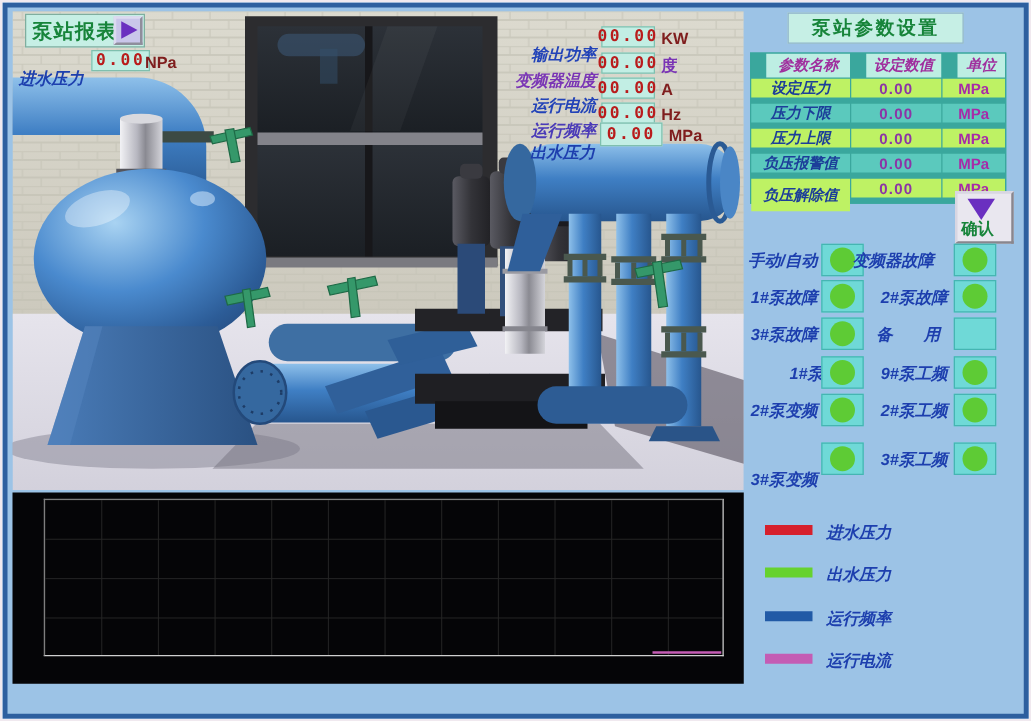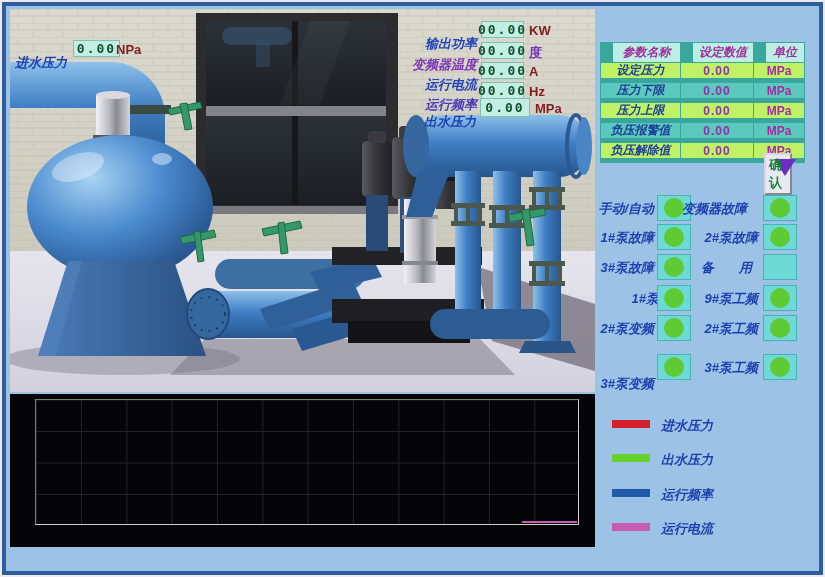--- a/index.html
+++ b/index.html
@@ -5,21 +5,21 @@
   html,body{margin:0;padding:0;background:#888;}
   #screen{
     position:relative;width:825px;height:577px;overflow:hidden;
     background:#9cc3e6;border:2px solid #f0e9ef;box-sizing:border-box;
     font-family:"Liberation Sans","DejaVu Sans",sans-serif;
   }
   #frame{position:absolute;inset:0;border:4px solid #2d5f9f;pointer-events:none;z-index:50;}
   .abs{position:absolute;}
   .lbl{font-weight:bold;font-style:italic;font-size:13px;color:#1d3fae;white-space:nowrap;margin-top:12px;}
   .valbox{
-    background:#c2eee4;border:1px solid #7fbfae;color:#14532d;
+    background:#c2eee4;border:1px solid #7fbfae;color:#b91c1c;
     font-family:"DejaVu Sans Mono","Liberation Mono",monospace;
     font-weight:bold;font-size:13px;text-align:center;letter-spacing:2px;
     display:flex;align-items:center;justify-content:center;box-sizing:border-box;
   }
   .unit{font-weight:bold;font-size:13px;color:#7f1d1d;white-space:nowrap;}
   
   #report-btn{left:18px;top:9px;width:96px;height:27px;background:#c6efe5;border:1px solid #7fae9f;box-sizing:border-box;cursor:pointer;}
   #report-btn .txt{position:absolute;left:5px;top:3px;font-size:16px;font-weight:bold;color:#17843a;letter-spacing:1px;}
   #report-arrow{position:absolute;right:1px;top:1px;width:23px;height:23px;background:#c9c6ea;border:2px outset #dcdaf0;box-sizing:border-box;}
   #report-arrow .tri{position:absolute;left:4px;top:2px;width:0;height:0;border-left:13px solid #6a2fc0;border-top:7px solid transparent;border-bottom:7px solid transparent;}
@@ -27,21 +27,21 @@
   #settings-title{left:628px;top:8px;width:141px;height:25px;background:#c6efe5;border:1px solid #8fb3c9;box-sizing:border-box;
     display:flex;align-items:center;justify-content:center;font-size:15px;font-weight:bold;color:#17843a;letter-spacing:2px;}
   #param-table{left:598px;top:40px;display:grid;grid-template-columns:79px 72px 50px;grid-auto-rows:19px;border:1px solid #3aa79d;background:#3aa79d;grid-gap:1px;}
   #param-table .cell{display:flex;align-items:center;justify-content:center;font-size:12px;font-weight:bold;white-space:nowrap;}
   #param-table .hdr{background:#bdeee3;color:#a02f9e;font-style:italic;margin-left:12px;}
   #param-table .r-odd{background:#bef264;}
   #param-table .r-even{background:#5bc9bd;}
   #param-table .name{color:#1c3e99;font-style:italic;}
   #param-table .val{color:#8c34a6;letter-spacing:1px;cursor:pointer;}
   #param-table .un{color:#a82aa8;}
-  #confirm-btn{left:762px;top:151px;width:28px;height:42px;background:#e9e7ef;border:2px outset #d8d6e2;box-sizing:border-box;cursor:pointer;}
+  #confirm-btn{left:762px;top:151px;width:47px;height:42px;background:#e9e7ef;border:2px outset #d8d6e2;box-sizing:border-box;cursor:pointer;}
   #confirm-btn .tri{position:absolute;left:8px;top:4px;width:0;height:0;border-top:17px solid #6a2fc0;border-left:11px solid transparent;border-right:11px solid transparent;}
   #confirm-btn .txt{position:absolute;left:3px;bottom:1px;font-size:13px;font-weight:bold;color:#17843a;}
   
   .st-lab{position:absolute;width:94px;text-align:right;font-weight:bold;font-style:italic;font-size:13px;color:#1d3fae;white-space:nowrap;}
   .st-box{position:absolute;width:34px;height:26px;background:#6fd9d7;border:1px solid #45b5b2;box-sizing:border-box;}
   .led{width:20px;height:20px;border-radius:50%;margin:2px auto;}
   
   .lg-bar{position:absolute;left:610px;width:38px;height:8px;}
   .lg-lab{position:absolute;left:659px;font-weight:bold;font-style:italic;font-size:13px;color:#1d3fae;white-space:nowrap;}
   
@@ -225,20 +225,26 @@
       <polygon points="515,332 560,332 566,344 509,344" fill="#2a5488"></polygon>
       <rect x="420" y="300" width="120" height="30" rx="15" fill="#2d5c94"></rect>
     </g>
 
     <g fill="#35986a" stroke="#1e6a46" stroke-width="1">
       <polygon points="498,206 534,199 536,206 500,213"></polygon>
       <polygon points="512,201 519,200 524,236 517,237"></polygon>
     </g>
   </svg>
 
+  <div id="report-btn" class="abs">
+    <span class="txt">泵站报表</span>
+    <span id="report-arrow">
+      <span class="tri"></span>
+    </span>
+  </div>
 
   <div class="abs lbl" style="left:13px;top:40px;">进水压力</div>
   <div class="abs valbox" style="left:71px;top:38px;width:47px;height:17px;">0.00</div>
   <div class="abs unit" style="left:114px;top:40px;">NPa</div>
 
   <div class="abs lbl" style="left: 375px; top: 21px; width: 100px; text-align: right; color: rgb(34, 67, 184);">输出功率</div>
   <div class="abs valbox" style="left:479px;top:19px;width:43px;height:17px;">00.00</div>
   <div class="abs unit" style="left:527px;top:21px;">KW</div>
 
   <div class="abs lbl" style="left: 375px; top: 42px; width: 100px; text-align: right; color: rgb(122, 53, 181);">变频器温度</div>
@@ -250,20 +256,21 @@
   <div class="abs unit" style="left:527px;top:62px;">A</div>
 
   <div class="abs lbl" style="left: 375px; top: 82px; width: 100px; text-align: right; color: rgb(74, 58, 184);">运行频率</div>
   <div class="abs valbox" style="left:479px;top:80px;width:43px;height:17px;">00.00</div>
   <div class="abs unit" style="left:527px;top:82px;">Hz</div>
 
   <div class="abs lbl" style="left:374px;top:99px;width:100px;text-align:right;">出水压力</div>
   <div class="abs valbox" style="left:478px;top:96px;width:50px;height:19px;">0.00</div>
   <div class="abs unit" style="left:533px;top:99px;">MPa</div>
 
+  <div id="settings-title" class="abs">泵站参数设置</div>
 
   <div id="param-table" class="abs">
     <div class="cell hdr">参数名称</div>
     <div class="cell hdr">设定数值</div>
     <div class="cell hdr">单位</div>
 
     <div class="cell r-odd name" style="height:15px">设定压力</div>
     <div class="cell r-odd val" style="height:15px">0.00</div>
     <div class="cell r-odd un" style="height:15px">MPa</div>
 
@@ -272,21 +279,21 @@
     <div class="cell r-even un" style="height:15px">MPa</div>
 
     <div class="cell r-odd name" style="height:15px">压力上限</div>
     <div class="cell r-odd val" style="height:15px">0.00</div>
     <div class="cell r-odd un" style="height:15px">MPa</div>
 
     <div class="cell r-even name" style="height:15px">负压报警值</div>
     <div class="cell r-even val" style="height:15px">0.00</div>
     <div class="cell r-even un" style="height:15px">MPa</div>
 
-    <div class="cell r-odd name" style="height:15px">负压解除值</div>
+    <div class="cell r-odd name" style="height:26px">负压解除值</div>
     <div class="cell r-odd val" style="height:15px">0.00</div>
     <div class="cell r-odd un" style="height:15px">MPa</div>
   </div>
 
   <div id="confirm-btn" class="abs">
     <span class="tri"></span>
     <span class="txt">确认</span>
   </div>
 
   <div class="st-lab" style="left:558px;top:198px;">手动/自动</div>

